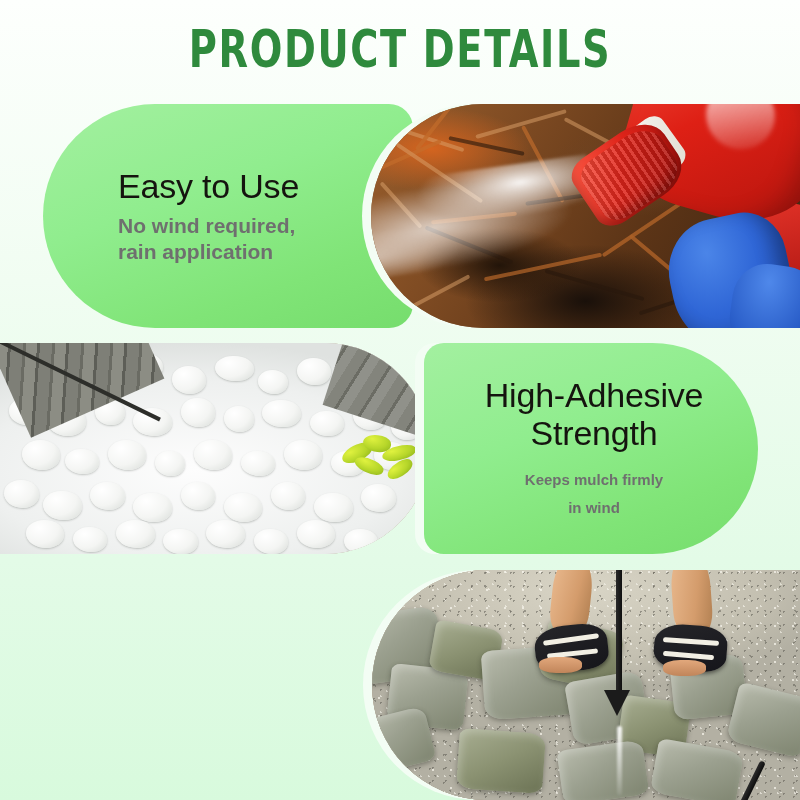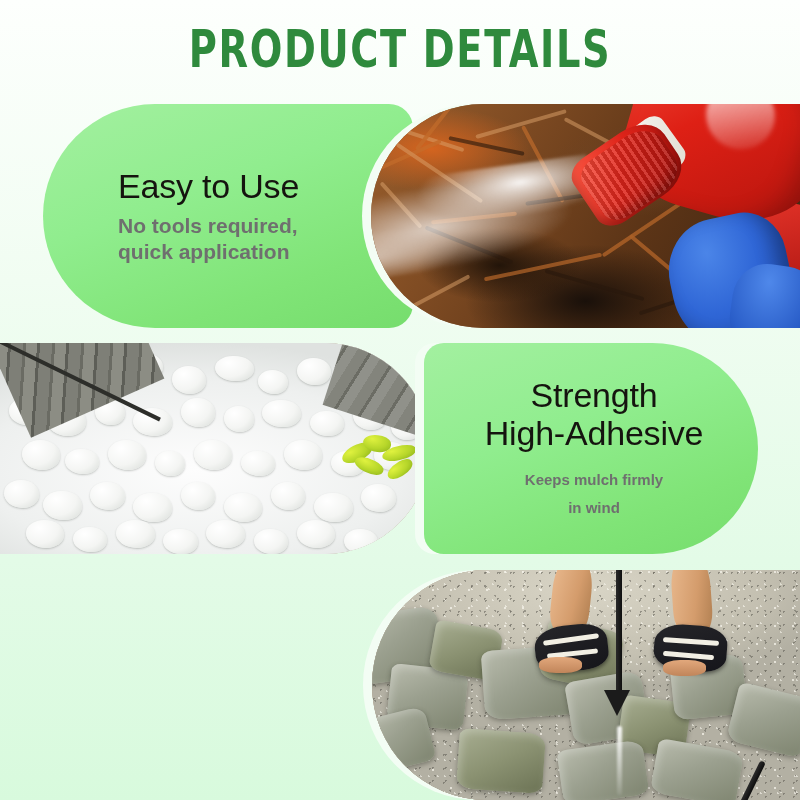--- a/index.html
+++ b/index.html
@@ -355,22 +355,22 @@
 </head>
 <body>
 
 <div class="page-title">PRODUCT DETAILS</div>
 
 <div class="row" id="row-1">
 
   <div class="green-card">
     <div class="feature-title">Easy to Use</div>
     <div class="feature-sub">
-      <div>No tools required,</div>
-      <div>quick application</div>
+      <div>No wind required,</div>
+      <div>rain application</div>
     </div>
   </div>
 
   <div class="photo">
     <div class="mulch-bg"></div>
     <div class="mulch-strands">
       <div class="strand lite" style="left:2%;  top:14%; width:20%; transform:rotate(18deg);"></div>
       <div class="strand" style="left:1%;  top:22%; width:16%; transform:rotate(-24deg);"></div>
       <div class="strand lite" style="left:4%;  top:30%; width:24%; transform:rotate(34deg);"></div>
       <div class="strand" style="left:8%;  top:9%;  width:14%; transform:rotate(-52deg);"></div>
@@ -464,22 +464,22 @@
       <div class="leaf" style="left:10%; top:30%; width:34%; height:22%; transform:rotate(-22deg);"></div>
       <div class="leaf" style="left:34%; top:16%; width:30%; height:24%; transform:rotate(14deg);"></div>
       <div class="leaf" style="left:54%; top:32%; width:36%; height:20%; transform:rotate(-10deg);"></div>
       <div class="leaf" style="left:24%; top:50%; width:32%; height:20%; transform:rotate(26deg);"></div>
       <div class="leaf" style="left:58%; top:54%; width:30%; height:20%; transform:rotate(-30deg);"></div>
     </div>
   </div>
 
   <div class="green-card">
     <div class="feature-title">
+      <div>High-Adhesive</div>
       <div>Strength</div>
-      <div>High-Adhesive</div>
     </div>
     <div class="feature-sub">
       <div>Keeps mulch firmly</div>
       <div>in wind</div>
     </div>
   </div>
 </div>
 
 <div class="row" id="row-3">
 

